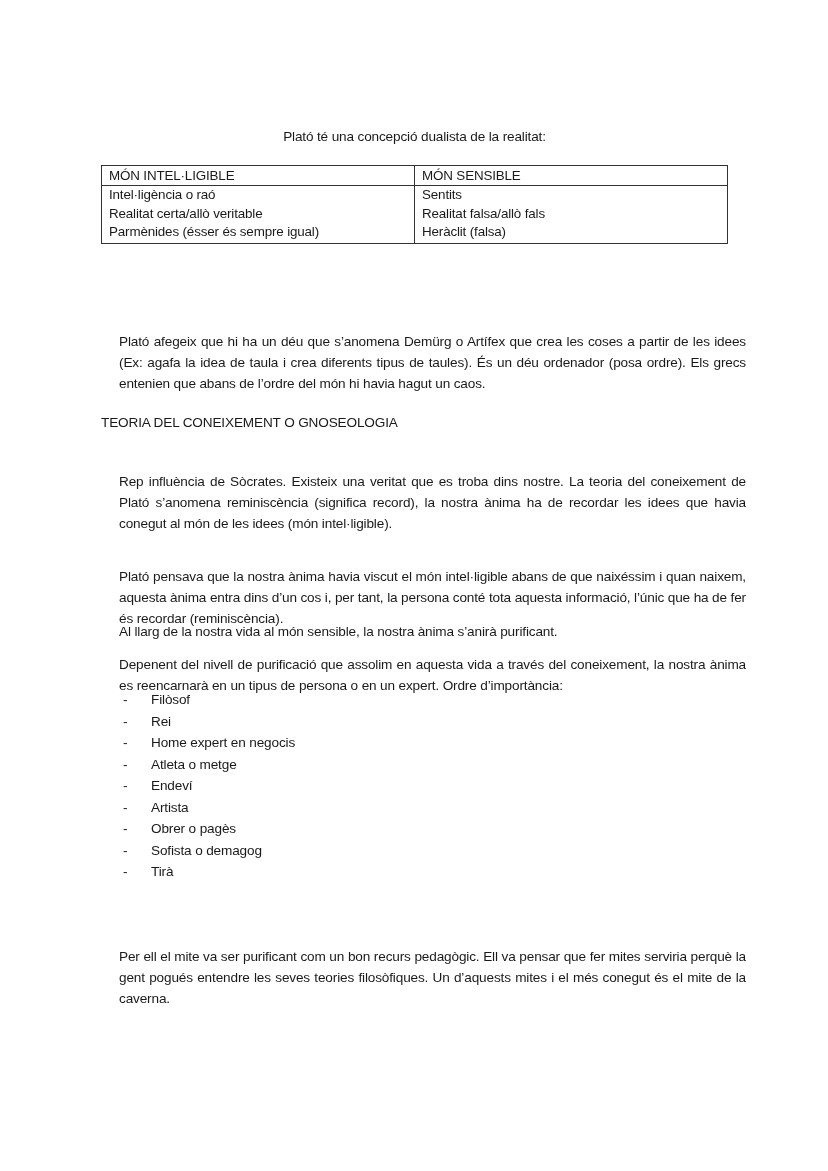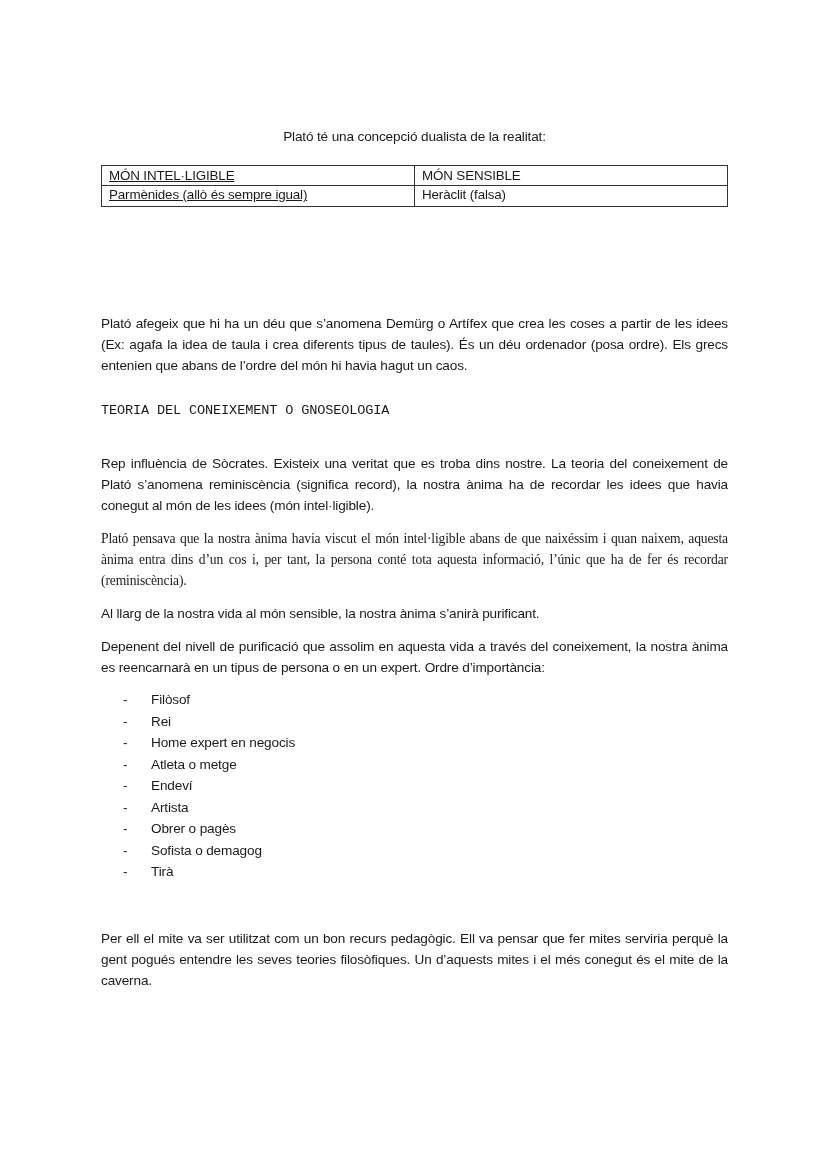--- a/index.html
+++ b/index.html
@@ -41,35 +41,34 @@
       vertical-align: top;
     }
     table.dual th {
       height: 19px;
       line-height: 19px;
       border-bottom: 1.3px solid #333;
     }
     table.dual th.c1, table.dual td.c1 {
       width: 298px;
       border-right: 1.3px solid #333;
-      text-decoration: underline;
     }
     table.dual td { line-height: 18.5px; }
     table.dual tbody tr:first-child td { padding-top: 0px; }
     table.dual tbody tr:last-child td { padding-bottom: 1px; }
     p.para {
-      margin: 0;
+      margin: 18px;
       line-height: 21px;
       text-align: justify;
       text-align-last: left;
     }
     .p1 { top: 313px; }
-    .heading { top: 402px; line-height: 18px; font-family: Liberation Mono, monospace; }
+    .heading { top: 414px; line-height: 18px; }
     .p2 { top: 453px; }
-    .p3 { top: 528px; font-family: Liberation Serif, serif; }
+    .p3 { top: 548px; }
     .p4 { top: 603px; }
     .p5 { top: 636px; }
     ul.rank {
       position: absolute;
       top: 689px;
       left: 22px;
       margin: 0;
       padding: 0;
       list-style: none;
     }
@@ -95,21 +94,29 @@
 
   <table class="dual">
     <thead>
       <tr>
         <th class="c1">MÓN INTEL·LIGIBLE</th>
         <th>MÓN SENSIBLE</th>
       </tr>
     </thead>
     <tbody>
       <tr>
-        <td class="c1">Parmènides (allò és sempre igual)</td>
+        <td class="c1">Intel·ligència o raó</td>
+        <td>Sentits</td>
+      </tr>
+      <tr>
+        <td class="c1">Realitat certa/allò veritable</td>
+        <td>Realitat falsa/allò fals</td>
+      </tr>
+      <tr>
+        <td class="c1">Parmènides (ésser és sempre igual)</td>
         <td>Heràclit (falsa)</td>
       </tr>
     </tbody>
   </table>
 
   <p class="abs para p1">Plató afegeix que hi ha un déu que s’anomena Demürg o Artífex que crea les coses a partir de les idees (Ex: agafa la idea de taula i crea diferents tipus de taules). És un déu ordenador (posa ordre). Els grecs entenien que abans de l’ordre del món hi havia hagut un caos.</p>
 
   <div class="abs heading">TEORIA DEL CONEIXEMENT O GNOSEOLOGIA</div>
 
   <p class="abs para p2">Rep influència de Sòcrates. Existeix una veritat que es troba dins nostre. La teoria del coneixement de Plató s’anomena reminiscència (significa record), la nostra ànima ha de recordar les idees que havia conegut al món de les idees (món intel·ligible).</p>
@@ -125,15 +132,15 @@
     <li><span class="dash">-</span><span>Rei</span></li>
     <li><span class="dash">-</span><span>Home expert en negocis</span></li>
     <li><span class="dash">-</span><span>Atleta o metge</span></li>
     <li><span class="dash">-</span><span>Endeví</span></li>
     <li><span class="dash">-</span><span>Artista</span></li>
     <li><span class="dash">-</span><span>Obrer o pagès</span></li>
     <li><span class="dash">-</span><span>Sofista o demagog</span></li>
     <li><span class="dash">-</span><span>Tirà</span></li>
   </ul>
 
-  <p class="abs para p6">Per ell el mite va ser utilitzat com un bon recurs pedagògic. Ell va pensar que fer mites serviria perquè la gent pogués entendre les seves teories filosòfiques. Un d’aquests mites i el més conegut és el mite de la caverna.</p>
+  <p class="abs para p6">Per ell el mite va ser purificant com un bon recurs pedagògic. Ell va pensar que fer mites serviria perquè la gent pogués entendre les seves teories filosòfiques. Un d’aquests mites i el més conegut és el mite de la caverna.</p>
 
 </div>
 
 </body></html>

